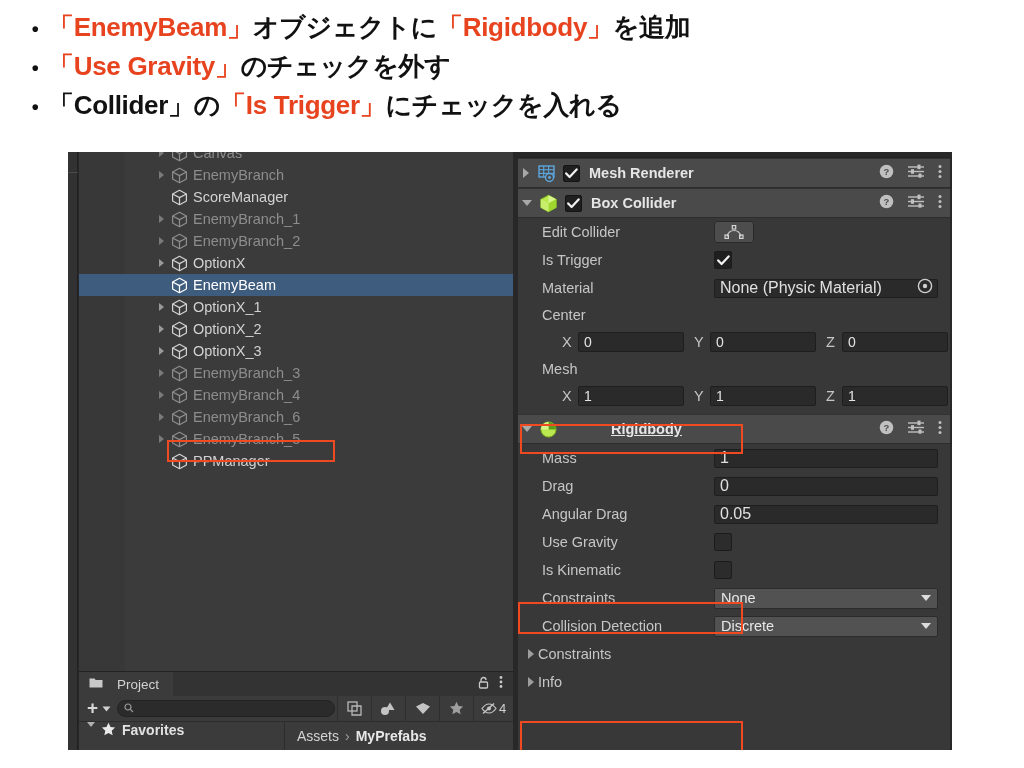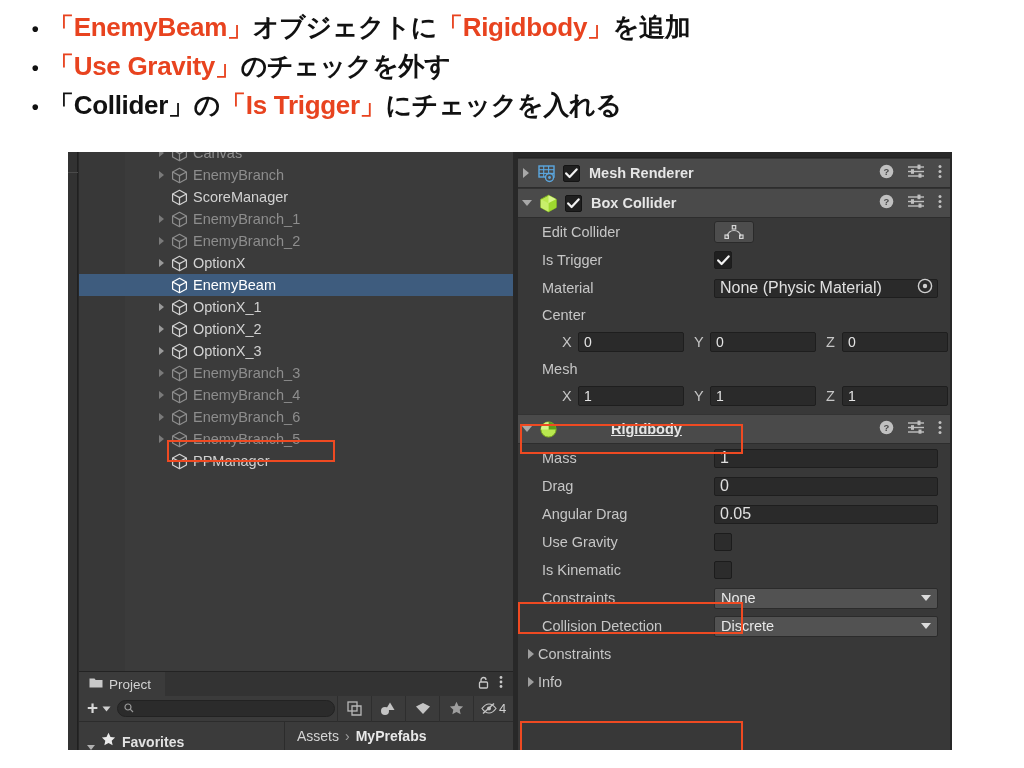--- a/index.html
+++ b/index.html
@@ -134,21 +134,21 @@
   .p-tabbar {
     position: relative;
     height: 24px;
     background: #333333;
     display: flex;
     align-items: center;
   }
   .p-tab {
     height: 24px;
     display: flex; align-items: center;
-    gap: 6px;
+    gap: 14px;
     padding: 0 14px 0 10px;
     background: #3b3b3b;
     color: #d2d2d2;
     font-size: 13.5px;
   }
   .p-tab-spacer { flex: 1; }
   .p-tabicons {
     display: flex; align-items: center; gap: 10px;
     padding-right: 10px;
     color: #c8c8c8;
@@ -193,21 +193,21 @@
     font-size: 13px;
   }
   .p-btn.wide { width: 40px; gap: 2px; }
   .p-body {
     height: 28px;
     display: flex;
     background: #3b3b3b;
   }
   .p-fav {
     width: 206px;
-    display: flex; align-items: flex-end; gap: 6px;
+    display: flex; align-items: flex-start; gap: 6px;
     padding-left: 8px;
     color: #e2e2e2;
     font-size: 14px;
     font-weight: bold;
     border-right: 1px solid #2c2c2c;
   }
   .p-fav .tri {
     width: 0; height: 0;
     border-top: 5px solid #b0b0b0;
     border-left: 4px solid transparent;

